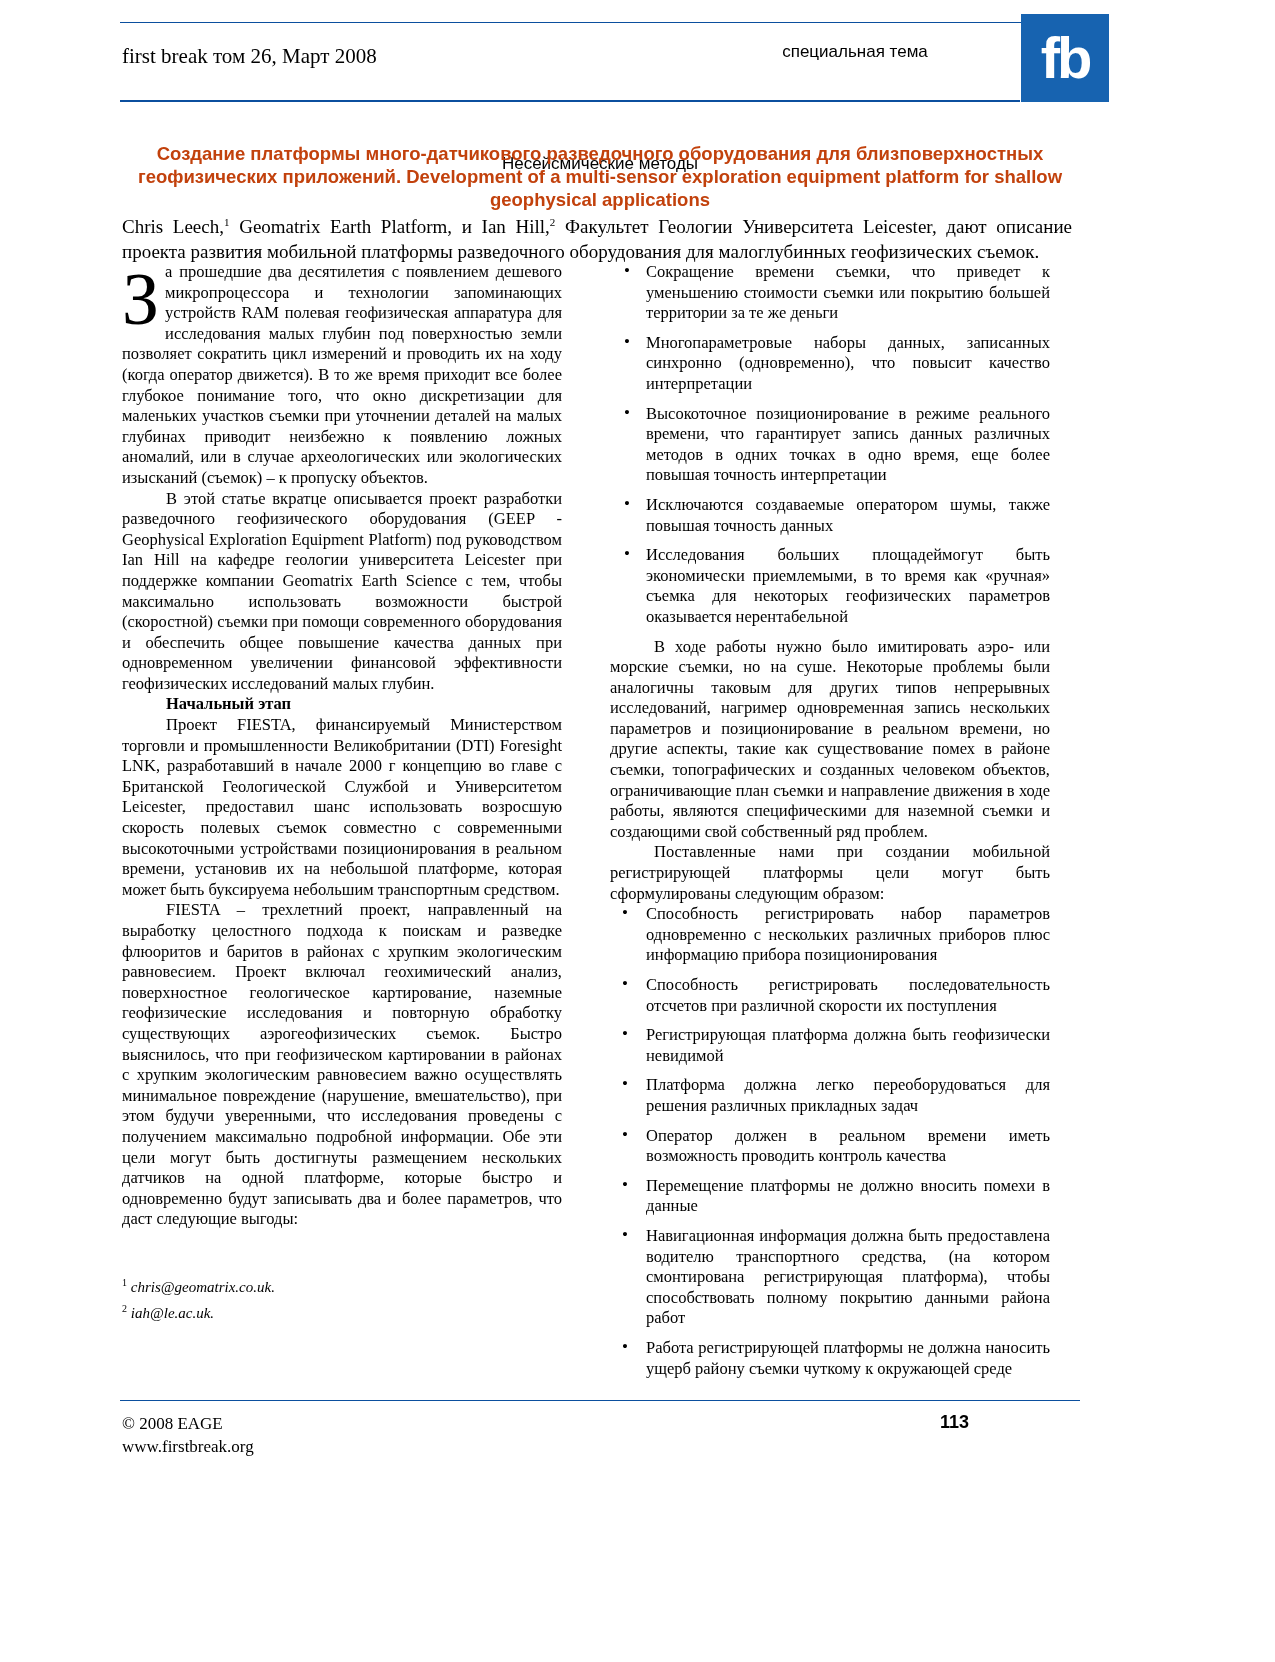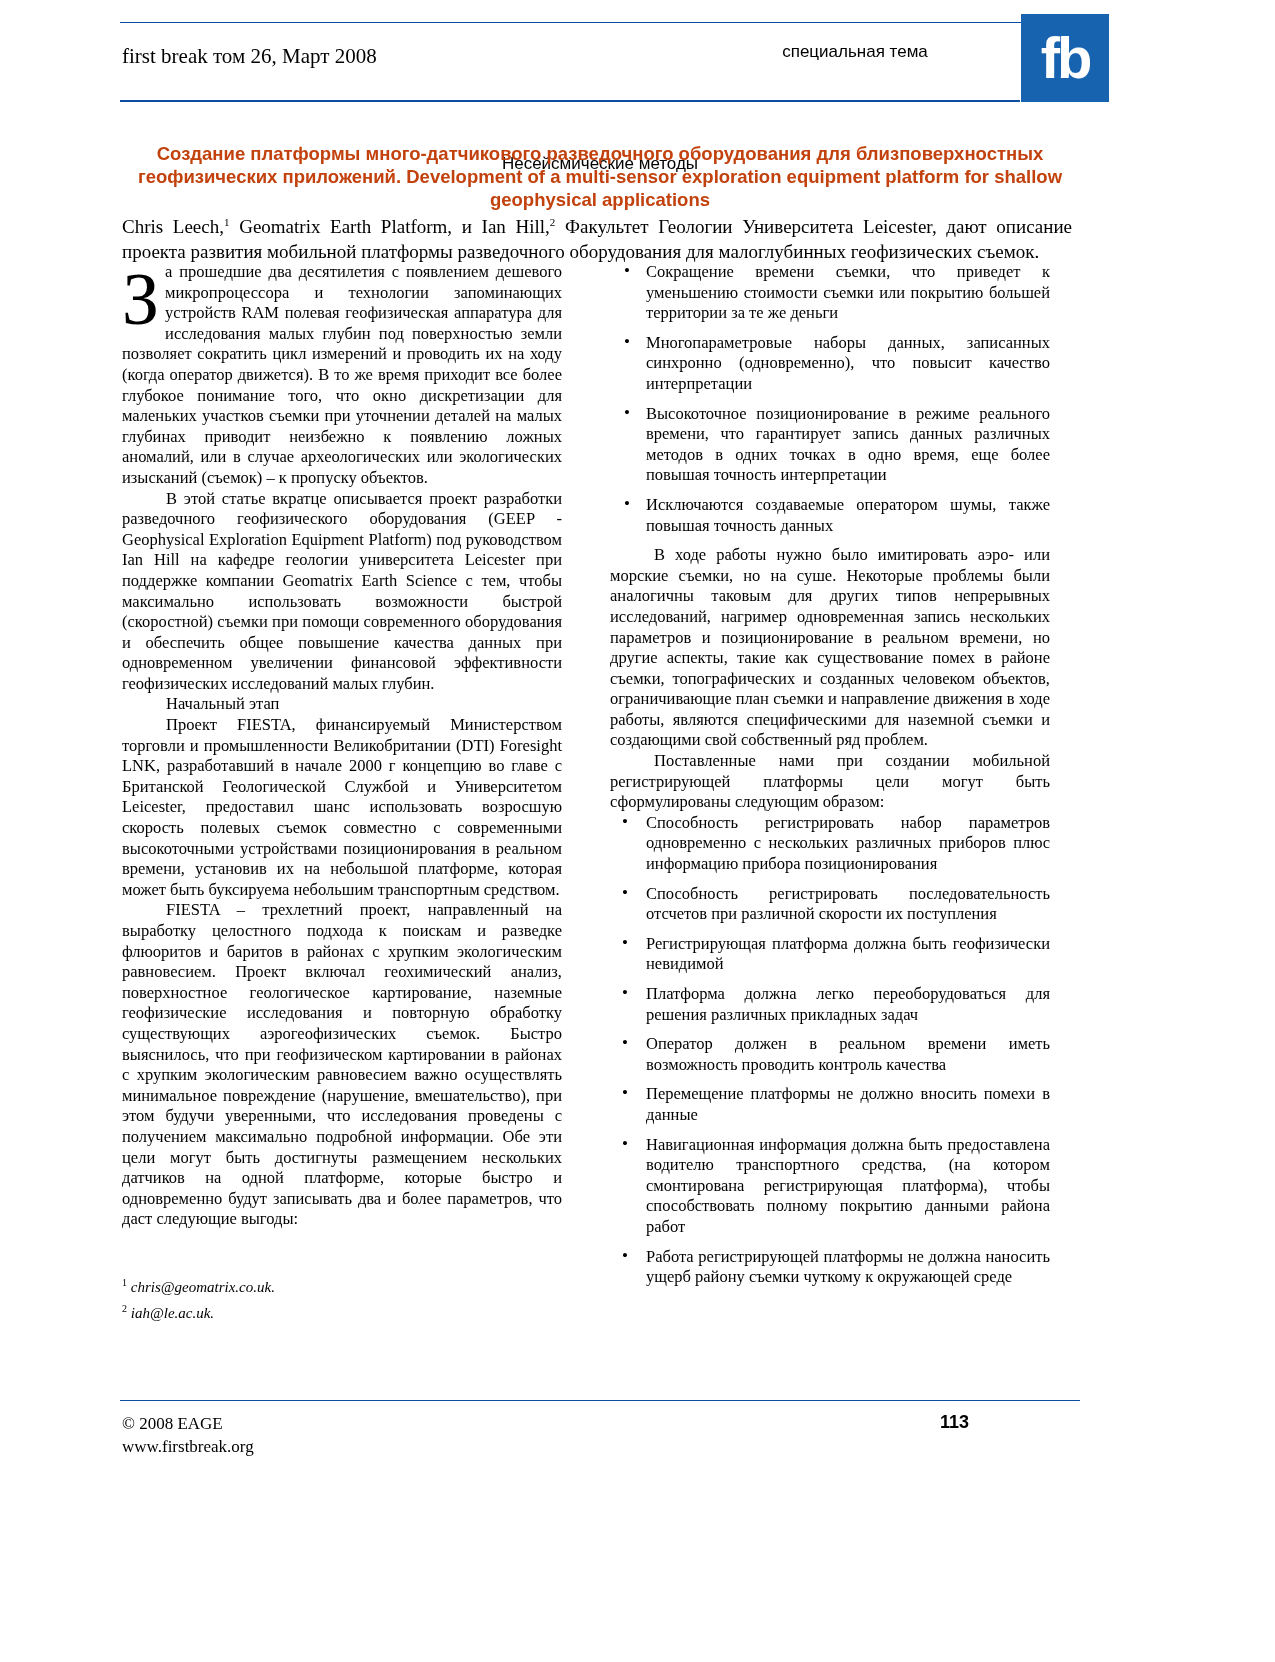--- a/index.html
+++ b/index.html
@@ -140,21 +140,21 @@
   }
   .dropcap {
     float: left;
     font-family: "Liberation Serif", serif;
     font-size: 74px;
     line-height: 62px;
     padding: 4px 6px 0 0;
     margin-top: 2px;
   }
   .subhead {
-    font-weight: normal;
+    font-weight: bold;
     text-indent: 44px;
     margin-top: 10px;
     margin-bottom: 0;
   }
 
   
   ul.sqlist, ul.dotlist {
     margin: 0;
     padding: 0;
     list-style: none;
@@ -265,20 +265,21 @@
     <div><sup>1</sup> <span>chris@geomatrix.co.uk.</span></div>
     <div><sup>2</sup> <span>iah@le.ac.uk.</span></div>
   </div>
 
   <div class="col col-right">
     <ul class="sqlist">
       <li>Сокращение времени съемки, что приведет к уменьшению стоимости съемки или покрытию большей территории за те же деньги</li>
       <li>Многопараметровые наборы данных, записанных синхронно (одновременно), что повысит качество интерпретации</li>
       <li>Высокоточное позиционирование в режиме реального времени, что гарантирует запись данных различных методов в одних точках в одно время, еще более повышая точность интерпретации</li>
       <li>Исключаются создаваемые оператором шумы, также повышая точность данных</li>
+      <li>Исследования больших площадеймогут быть экономически приемлемыми, в то время как «ручная» съемка для некоторых геофизических параметров оказывается нерентабельной</li>
     </ul>
     <p>В ходе работы нужно было имитировать аэро- или морские съемки, но на суше. Некоторые проблемы были аналогичны таковым для других типов непрерывных исследований, нагример одновременная запись нескольких параметров и позиционирование в реальном времени, но другие аспекты, такие как существование помех в районе съемки, топографических и созданных человеком объектов, ограничивающие план съемки и направление движения в ходе работы, являются специфическими для наземной съемки и создающими свой собственный ряд проблем.</p>
     <p>Поставленные нами при создании мобильной регистрирующей платформы цели могут быть сформулированы следующим образом:</p>
     <ul class="dotlist">
       <li>Способность регистрировать набор параметров одновременно с нескольких различных приборов плюс информацию прибора позиционирования</li>
       <li>Способность регистрировать последовательность отсчетов при различной скорости их поступления</li>
       <li>Регистрирующая платформа должна быть геофизически невидимой</li>
       <li>Платформа должна легко переоборудоваться для решения различных прикладных задач</li>
       <li>Оператор должен в реальном времени иметь возможность проводить контроль качества</li>
       <li>Перемещение платформы не должно вносить помехи в данные</li>

